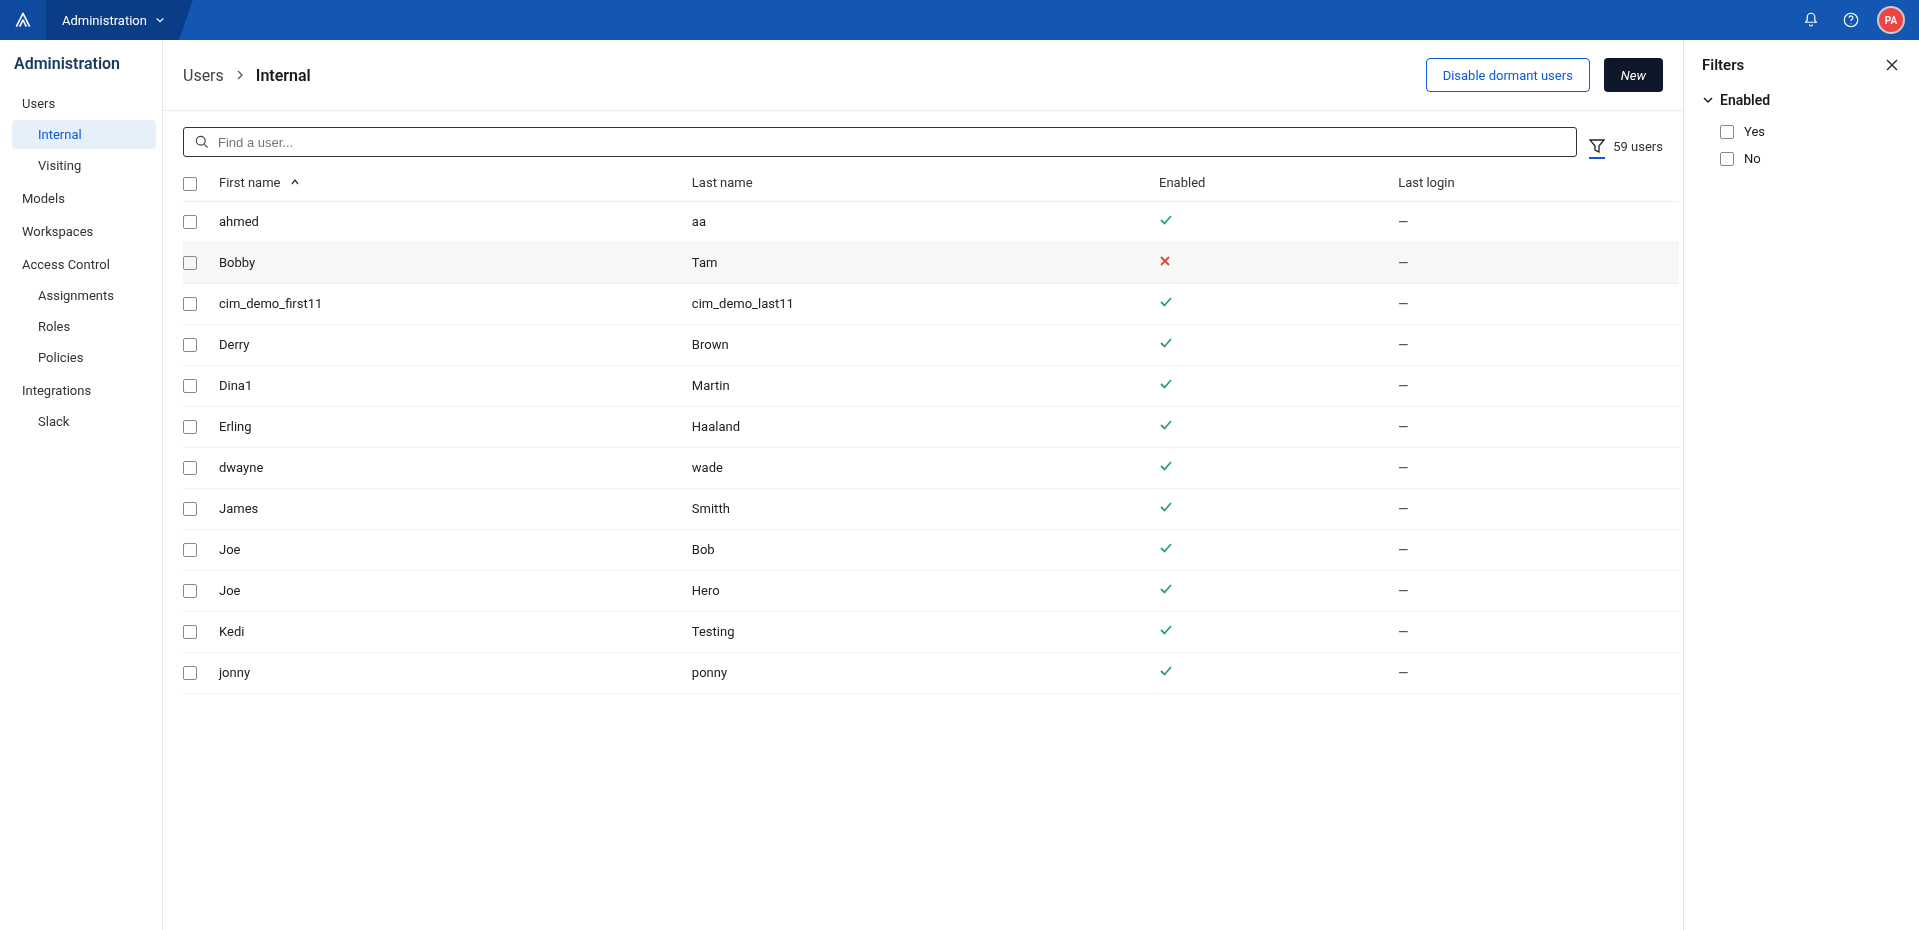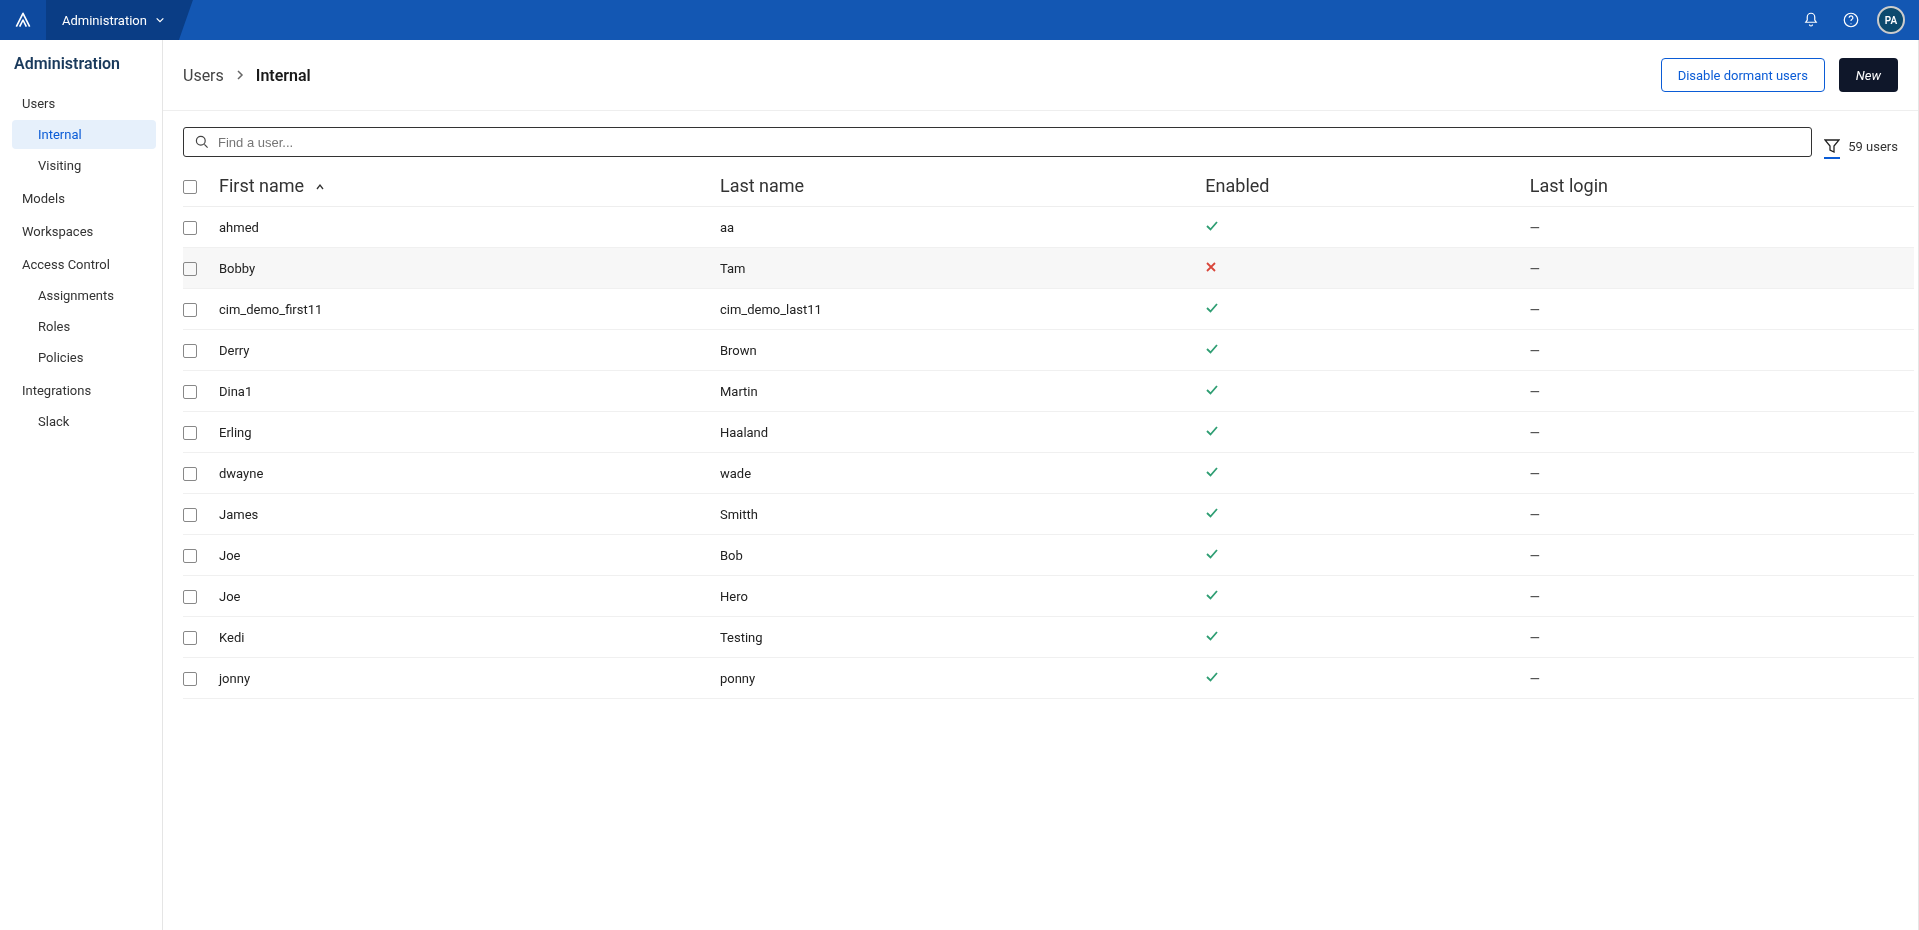--- a/index.html
+++ b/index.html
@@ -7,21 +7,21 @@
 
 
 .topbar { height: 40px; background: #1357b3; display: flex; align-items: center; color: #fff; }
 .topbar .logo { width: 46px; height: 40px; background: #0e4a9f; display: flex; align-items: center; justify-content: center; }
 .topbar .logo svg { width: 20px; height: 20px; }
 .topbar .app-switch { height: 40px; background: #0a3d85; clip-path: polygon(0 0, 100% 0, calc(100% - 14px) 100%, 0 100%); padding: 0 28px 0 16px; display: flex; align-items: center; gap: 8px; font-size: 13px; cursor: pointer; }
 .topbar .app-switch .chev { width: 10px; height: 10px; }
 .topbar .spacer { flex: 1; }
 .topbar .icon-btn { width: 40px; height: 40px; display: flex; align-items: center; justify-content: center; cursor: pointer; }
 .topbar .icon-btn svg { width: 18px; height: 18px; stroke: #fff; fill: none; stroke-width: 1.6; }
-.topbar .avatar { width: 28px; height: 28px; border-radius: 50%; background: #0c4a6e; border: 2px solid #ccc; display: flex; align-items: center; justify-content: center; font-size: 10px; font-weight: 600; margin: 0 14px 0 6px; cursor: pointer; }
+.topbar .avatar { width: 28px; height: 28px; border-radius: 50%; background: #ef4444; border: 2px solid #ccc; display: flex; align-items: center; justify-content: center; font-size: 10px; font-weight: 600; margin: 0 14px 0 6px; cursor: pointer; }
 
 
 .layout { display: flex; height: calc(100vh - 40px); }
 .sidebar { width: 163px; border-right: 1px solid #e5e5e5; padding: 14px 6px 0 12px; overflow-y: auto; }
 .sidebar h1 { font-size: 16px; font-weight: 600; color: #1a3a5c; margin: 0 0 16px 2px; }
 .sidebar .nav-item { padding: 7px 10px; border-radius: 4px; font-size: 13px; color: #333; cursor: pointer; margin-bottom: 2px; }
 .sidebar .nav-sub { padding-left: 26px; }
 .sidebar .nav-item.active { background: #e6f0fb; color: #0b5cd6; }
 .sidebar .nav-group { margin-bottom: 4px; }
 
@@ -45,21 +45,21 @@
 .search-box { flex: 1; height: 30px; border: 1px solid #333; border-radius: 3px; display: flex; align-items: center; padding: 0 10px; gap: 8px; justify-content: space-between; }
 .search-box input { flex: 1; border: none; outline: none; font-size: 13px; color: #666; background: transparent; }
 .search-box svg { width: 16px; height: 16px; color: #444; }
 .filter-indicator { display: flex; align-items: center; gap: 8px; font-size: 13px; color: #333; margin-top: 8px; }
 .filter-indicator .funnel { width: 16px; height: 16px; position: relative; }
 .filter-indicator .funnel::after { content: ""; position: absolute; left: 0; right: 0; bottom: -5px; height: 2px; background: #0b5cd6; }
 
 
 .table-wrap { flex: 1; overflow: auto; padding: 0 4px 0 20px; position: relative; }
 .utable { width: 100%; border-collapse: collapse; }
-.utable thead th { text-align: left; font-weight: 400; font-size: 18px; color: #333; padding: 10px 12px 10px 0; border-bottom: 1px solid #eee; position: sticky; top: 0; background: #fff; }
+.utable thead th { text-align: left; font-weight: 400; font-size: 13px; color: #333; padding: 10px 12px 10px 0; border-bottom: 1px solid #eee; position: sticky; top: 0; background: #fff; }
 .utable th.sortable { cursor: pointer; }
 .utable th.sortable .sort-ic { display: inline-block; margin-left: 6px; }
 .utable tbody tr { height: 41px; border-bottom: 1px solid #f0f0f0; }
 .utable tbody tr.hover-row { background: #f7f7f7; }
 .utable td { padding: 0 12px 0 0; font-size: 13px; color: #222; }
 .chk-cell { width: 36px; }
 .chk { width: 14px; height: 14px; border: 1.5px solid #888; border-radius: 2px; display: inline-block; vertical-align: middle; cursor: pointer; }
 .icon-check { color: #2f9e73; }
 .icon-x { color: #d9463a; }
 .dash { color: #555; font-weight: 500; }
@@ -295,14 +295,38 @@
                 <td><span class="icon-check"><svg width="14" height="14" viewBox="0 0 14 14">
                       <path d="M2 7 L5.5 10.5 L12 3" stroke="currentColor" stroke-width="1.8" fill="none"></path>
                     </svg></span></td>
                 <td><span class="dash">—</span></td>
               </tr>
             </tbody>
         </table>
       </div>
     </div>
 
+    <aside class="filters">
+      <div class="filters-header">
+        <h2>Filters</h2>
+        <svg class="close-ic" viewBox="0 0 18 18">
+            <path d="M4 4 L14 14 M14 4 L4 14" stroke="currentColor" stroke-width="1.5"></path>
+          </svg>
+      </div>
+      <div class="filter-group">
+        <div class="fg-head">
+          <svg width="12" height="12" viewBox="0 0 12 12">
+              <path d="M2 4 L6 8 L10 4" stroke="#222" stroke-width="1.5" fill="none"></path>
+            </svg>
+          <span>Enabled</span>
+        </div>
+        <label class="filter-option">
+          <span class="chk"></span>
+          <span>Yes</span>
+        </label>
+        <label class="filter-option">
+          <span class="chk"></span>
+          <span>No</span>
+        </label>
+      </div>
+    </aside>
   </div>
 </div>
 
 </body></html>

